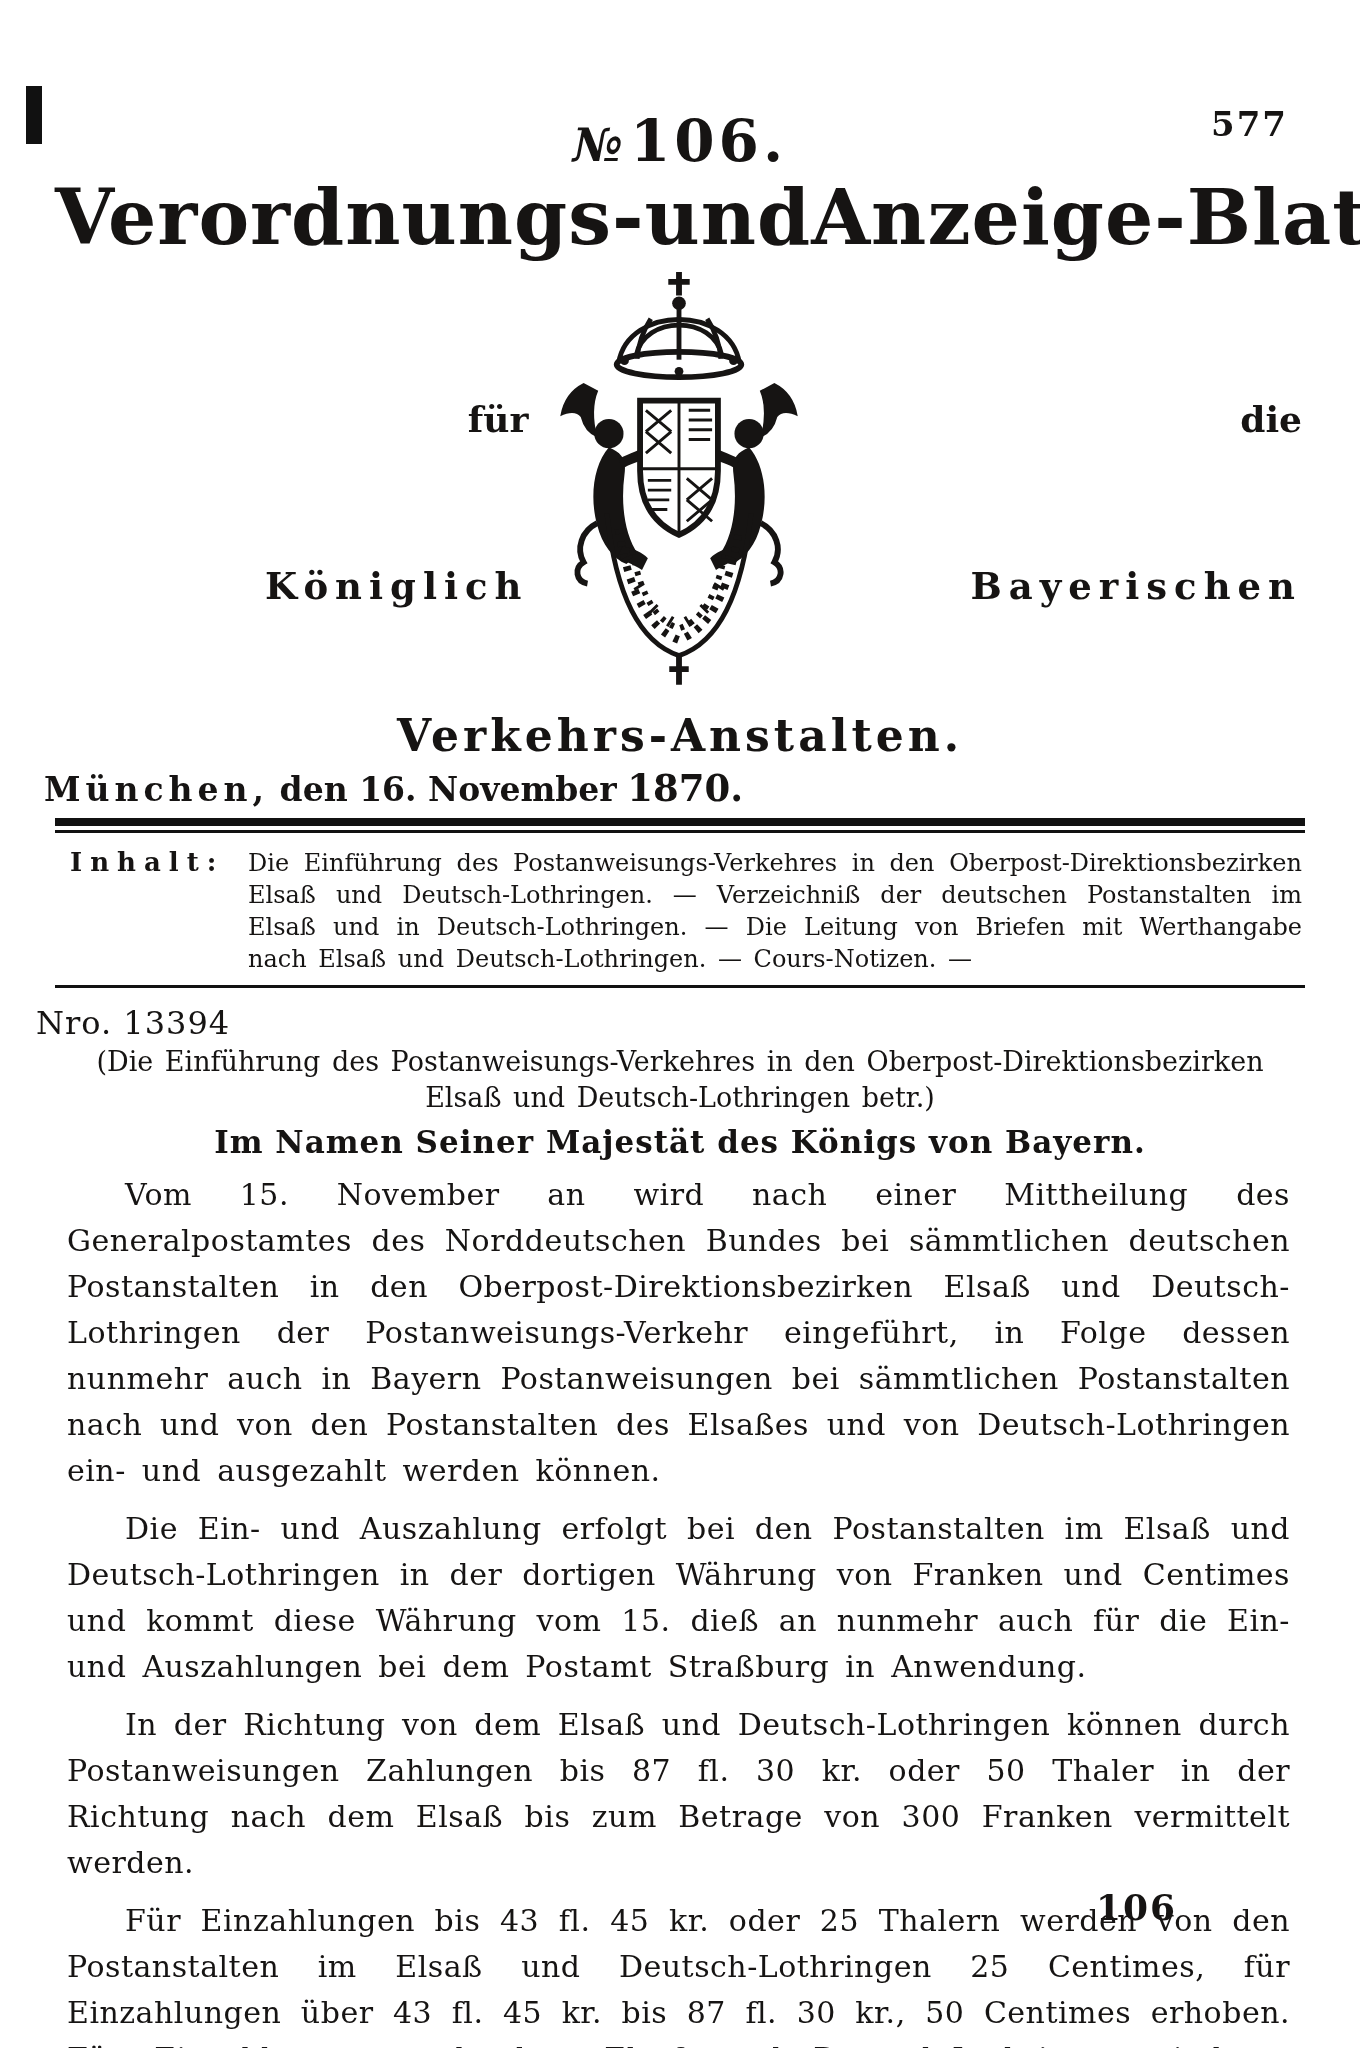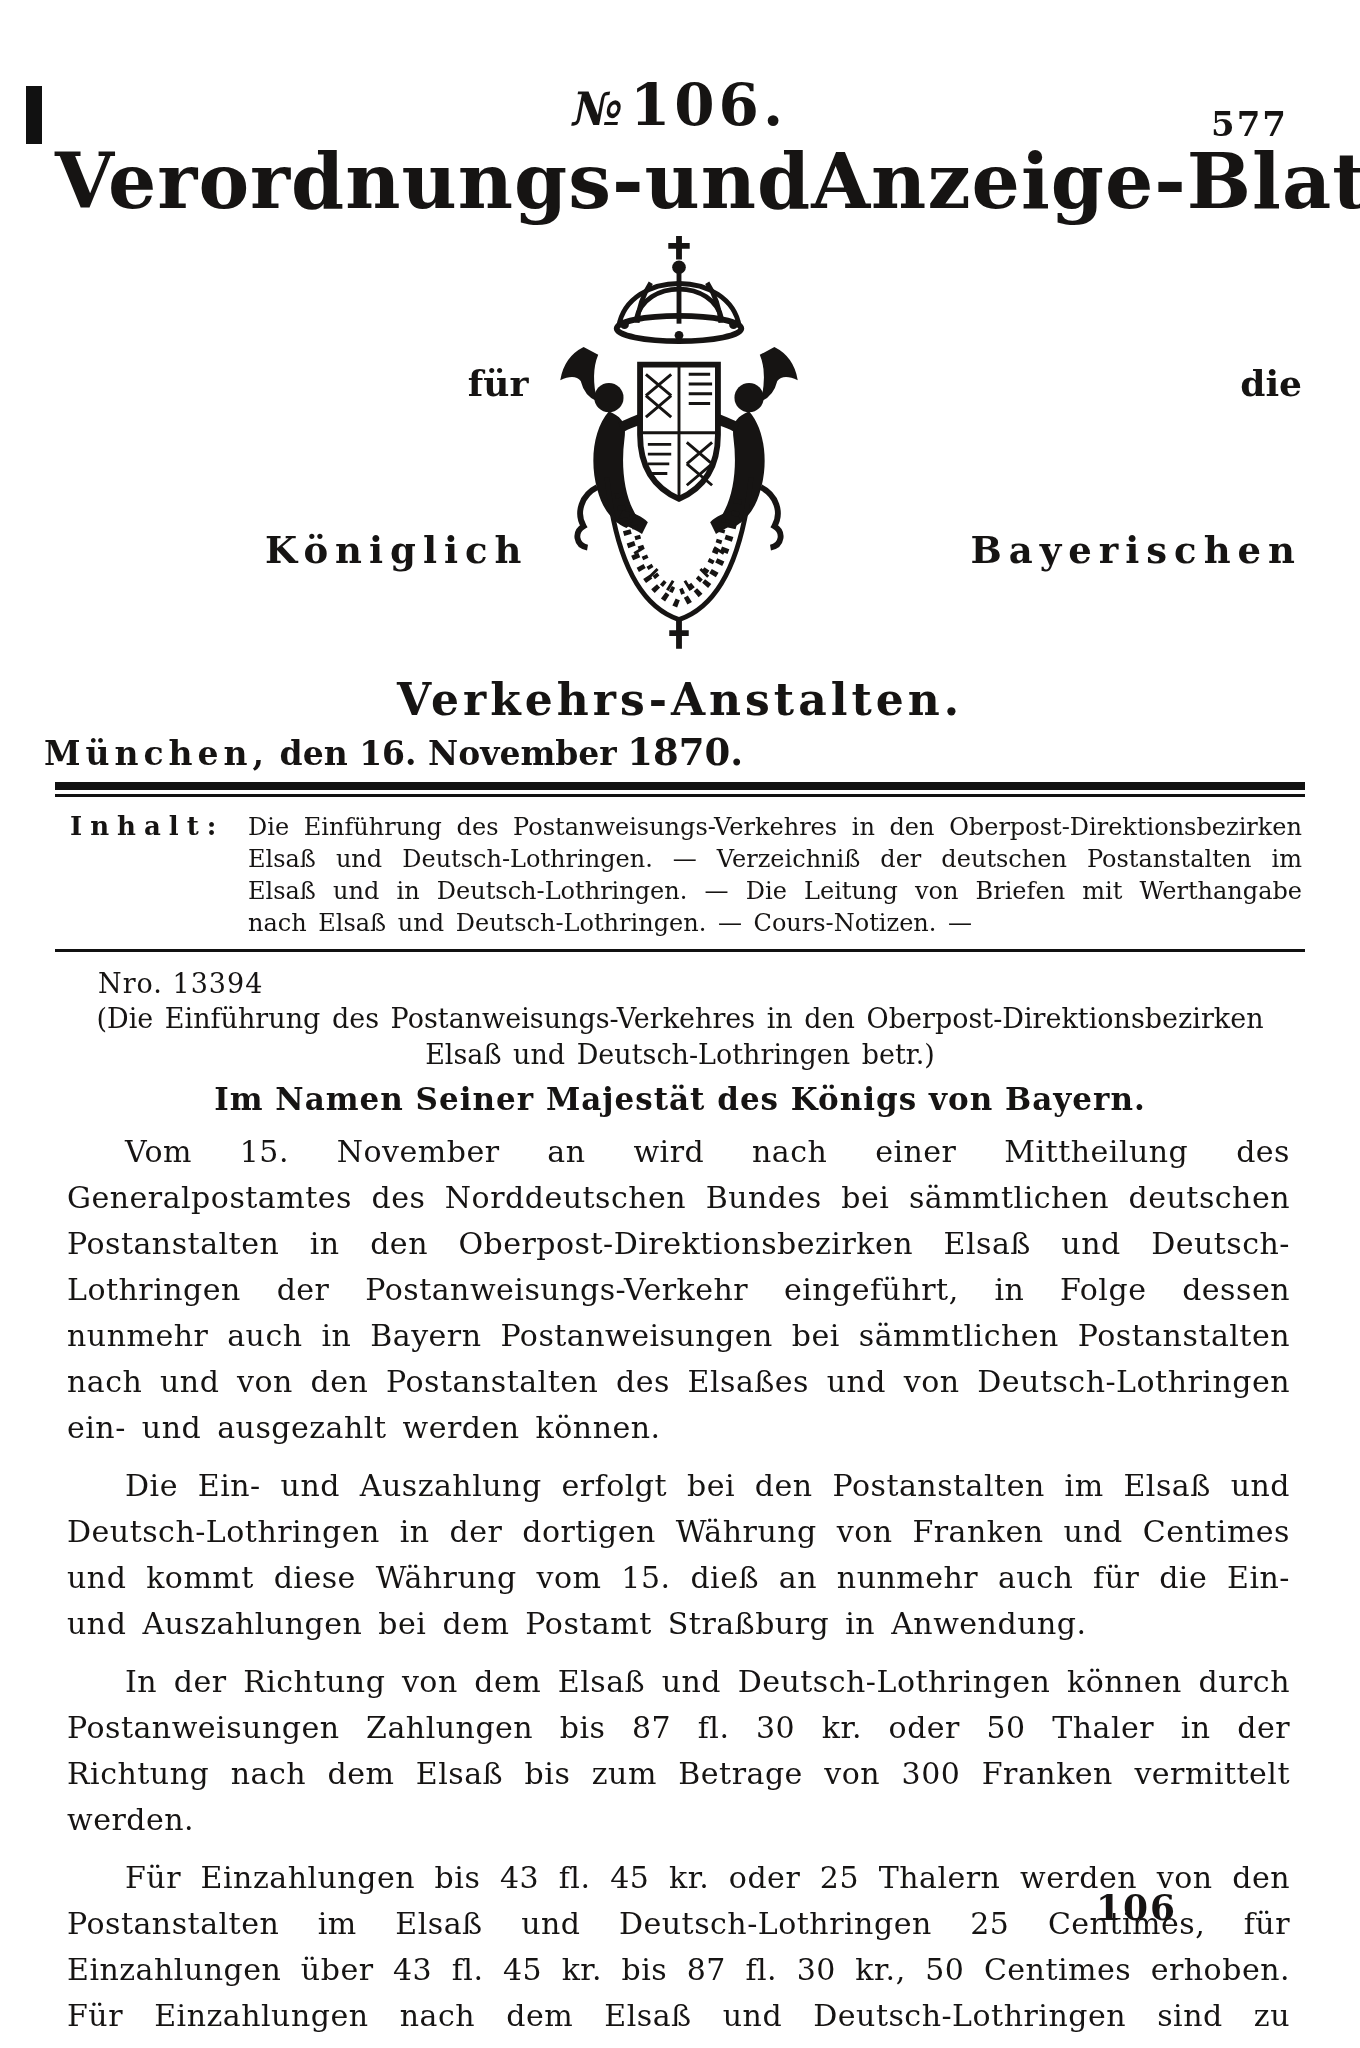--- a/index.html
+++ b/index.html
@@ -3,21 +3,21 @@
 <meta charset="utf-8">
 <style>
   html,body{margin:0;padding:0;}
   body{
     width:1360px;height:2048px;background:#ffffff;position:relative;
     font-family:"DejaVu Serif", serif;color:#161413;overflow:hidden;
   }
   .page{position:relative;width:1360px;height:2048px;}
   .scan-mark{position:absolute;left:26px;top:86px;width:16px;height:58px;background:#111;}
   
-  .issue-row{padding-top:76px;text-align:center;line-height:1;}
+  .issue-row{padding-top:112px;text-align:center;line-height:1;}
   .no-sign{font-style:italic;font-weight:bold;font-size:46px;letter-spacing:2px;}
   .no-num{font-weight:bold;font-size:58px;letter-spacing:4px;}
   .page-num{position:absolute;top:104px;right:72px;font-weight:bold;font-size:34px;letter-spacing:2px;}
   
   .main-title{
     display:flex;justify-content:space-between;align-items:baseline;
     margin:6px 58px 0 55px;font-weight:bold;font-size:76px;line-height:1.1;
     letter-spacing:1px;white-space:nowrap;
   }
   
@@ -37,21 +37,21 @@
   .dl-mid{font-weight:600;}
   .dl-year{font-weight:bold;font-size:37px;}
   
   .rule-double{margin:10px 55px 0 55px;border-top:8px solid #111;border-bottom:3px solid #111;height:4px;}
   .rule-thin{margin:10px 55px 0 55px;border-top:3px solid #111;height:0;}
   
   .inhalt{display:flex;margin:14px 58px 0 70px;}
   .inhalt-label{flex:0 0 178px;font-weight:bold;font-size:26px;letter-spacing:8px;}
   .inhalt-text{flex:1;font-size:24px;line-height:32px;text-align:justify;word-spacing:4px;}
   
-  .art-number{margin:16px 0 2px 98px;font-size:27px;letter-spacing:1px;}
+  .art-number{margin:16px 0 2px 36px;font-size:32px;letter-spacing:1px;}
   .art-subject{margin:2px auto 0 auto;max-width:1190px;text-align:center;font-size:27px;line-height:36px;word-spacing:3px;}
   .art-invocation{text-align:center;font-weight:bold;font-size:31px;margin-top:8px;letter-spacing:1px;}
   .art-body{margin:10px 58px 0 55px;}
   .body-par{
     margin:12px;font-size:30px;line-height:46px;text-align:justify;
     text-indent:58px;word-spacing:6px;letter-spacing:0.5px;
   }
   .footer-num{position:absolute;left:1096px;top:1886px;font-weight:bold;font-size:36px;letter-spacing:2px;}
   svg .ln{stroke:#161413;fill:none;}
 </style>

